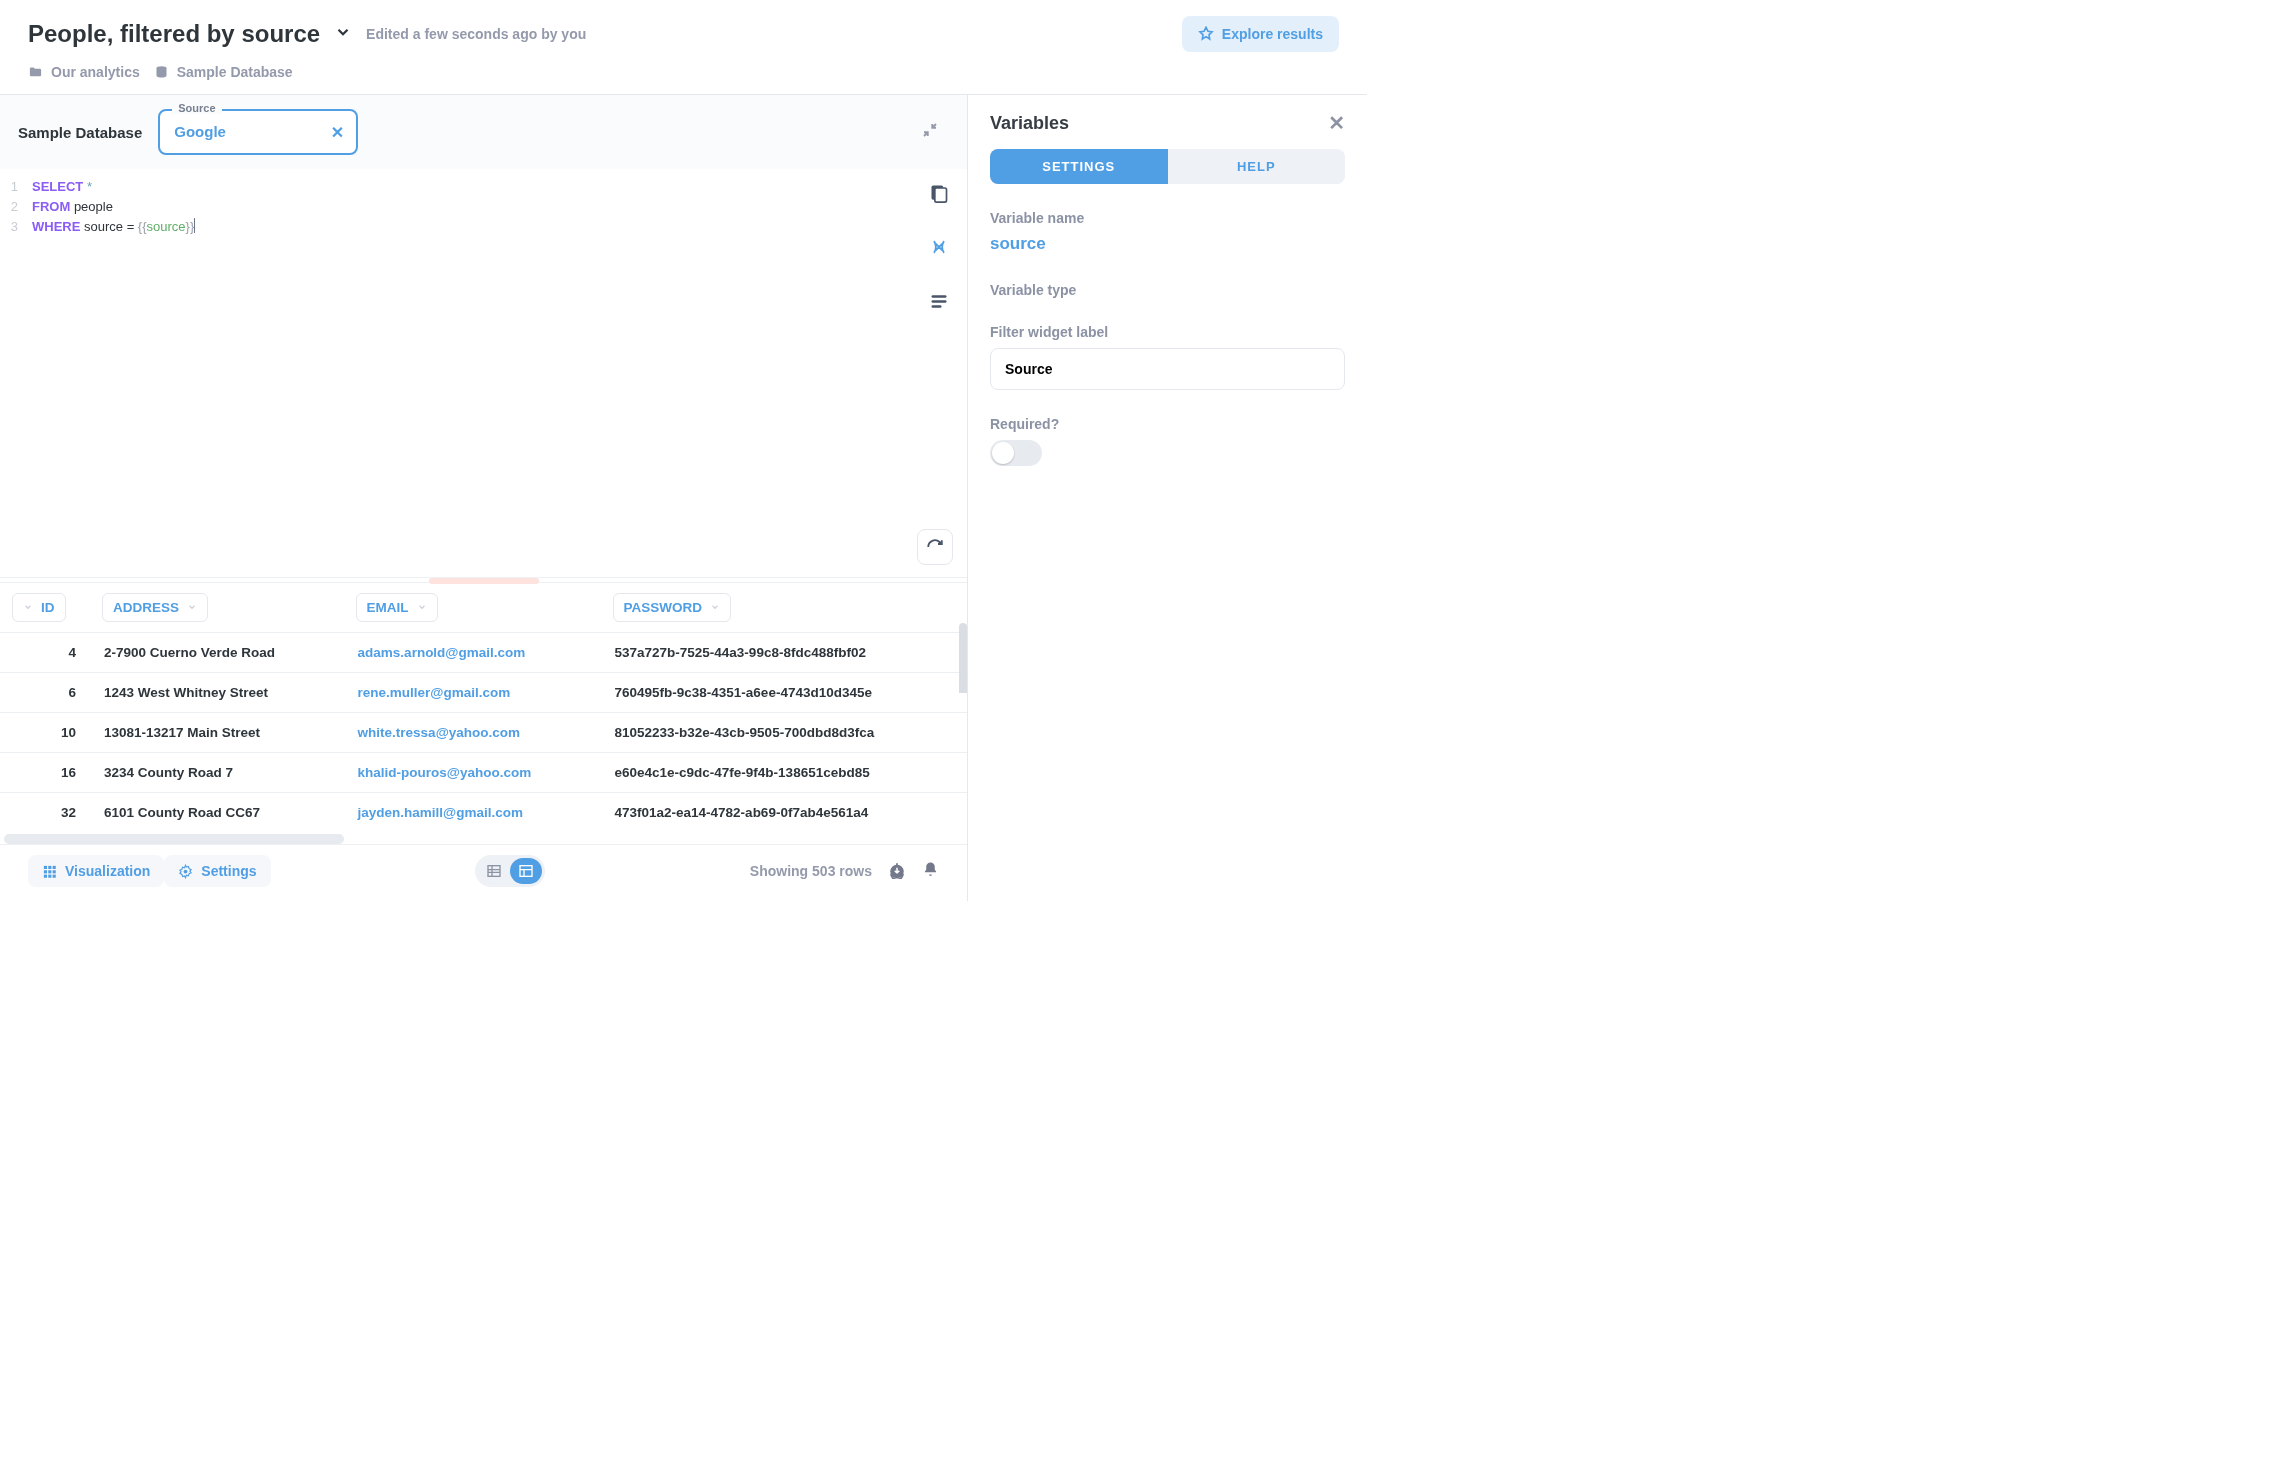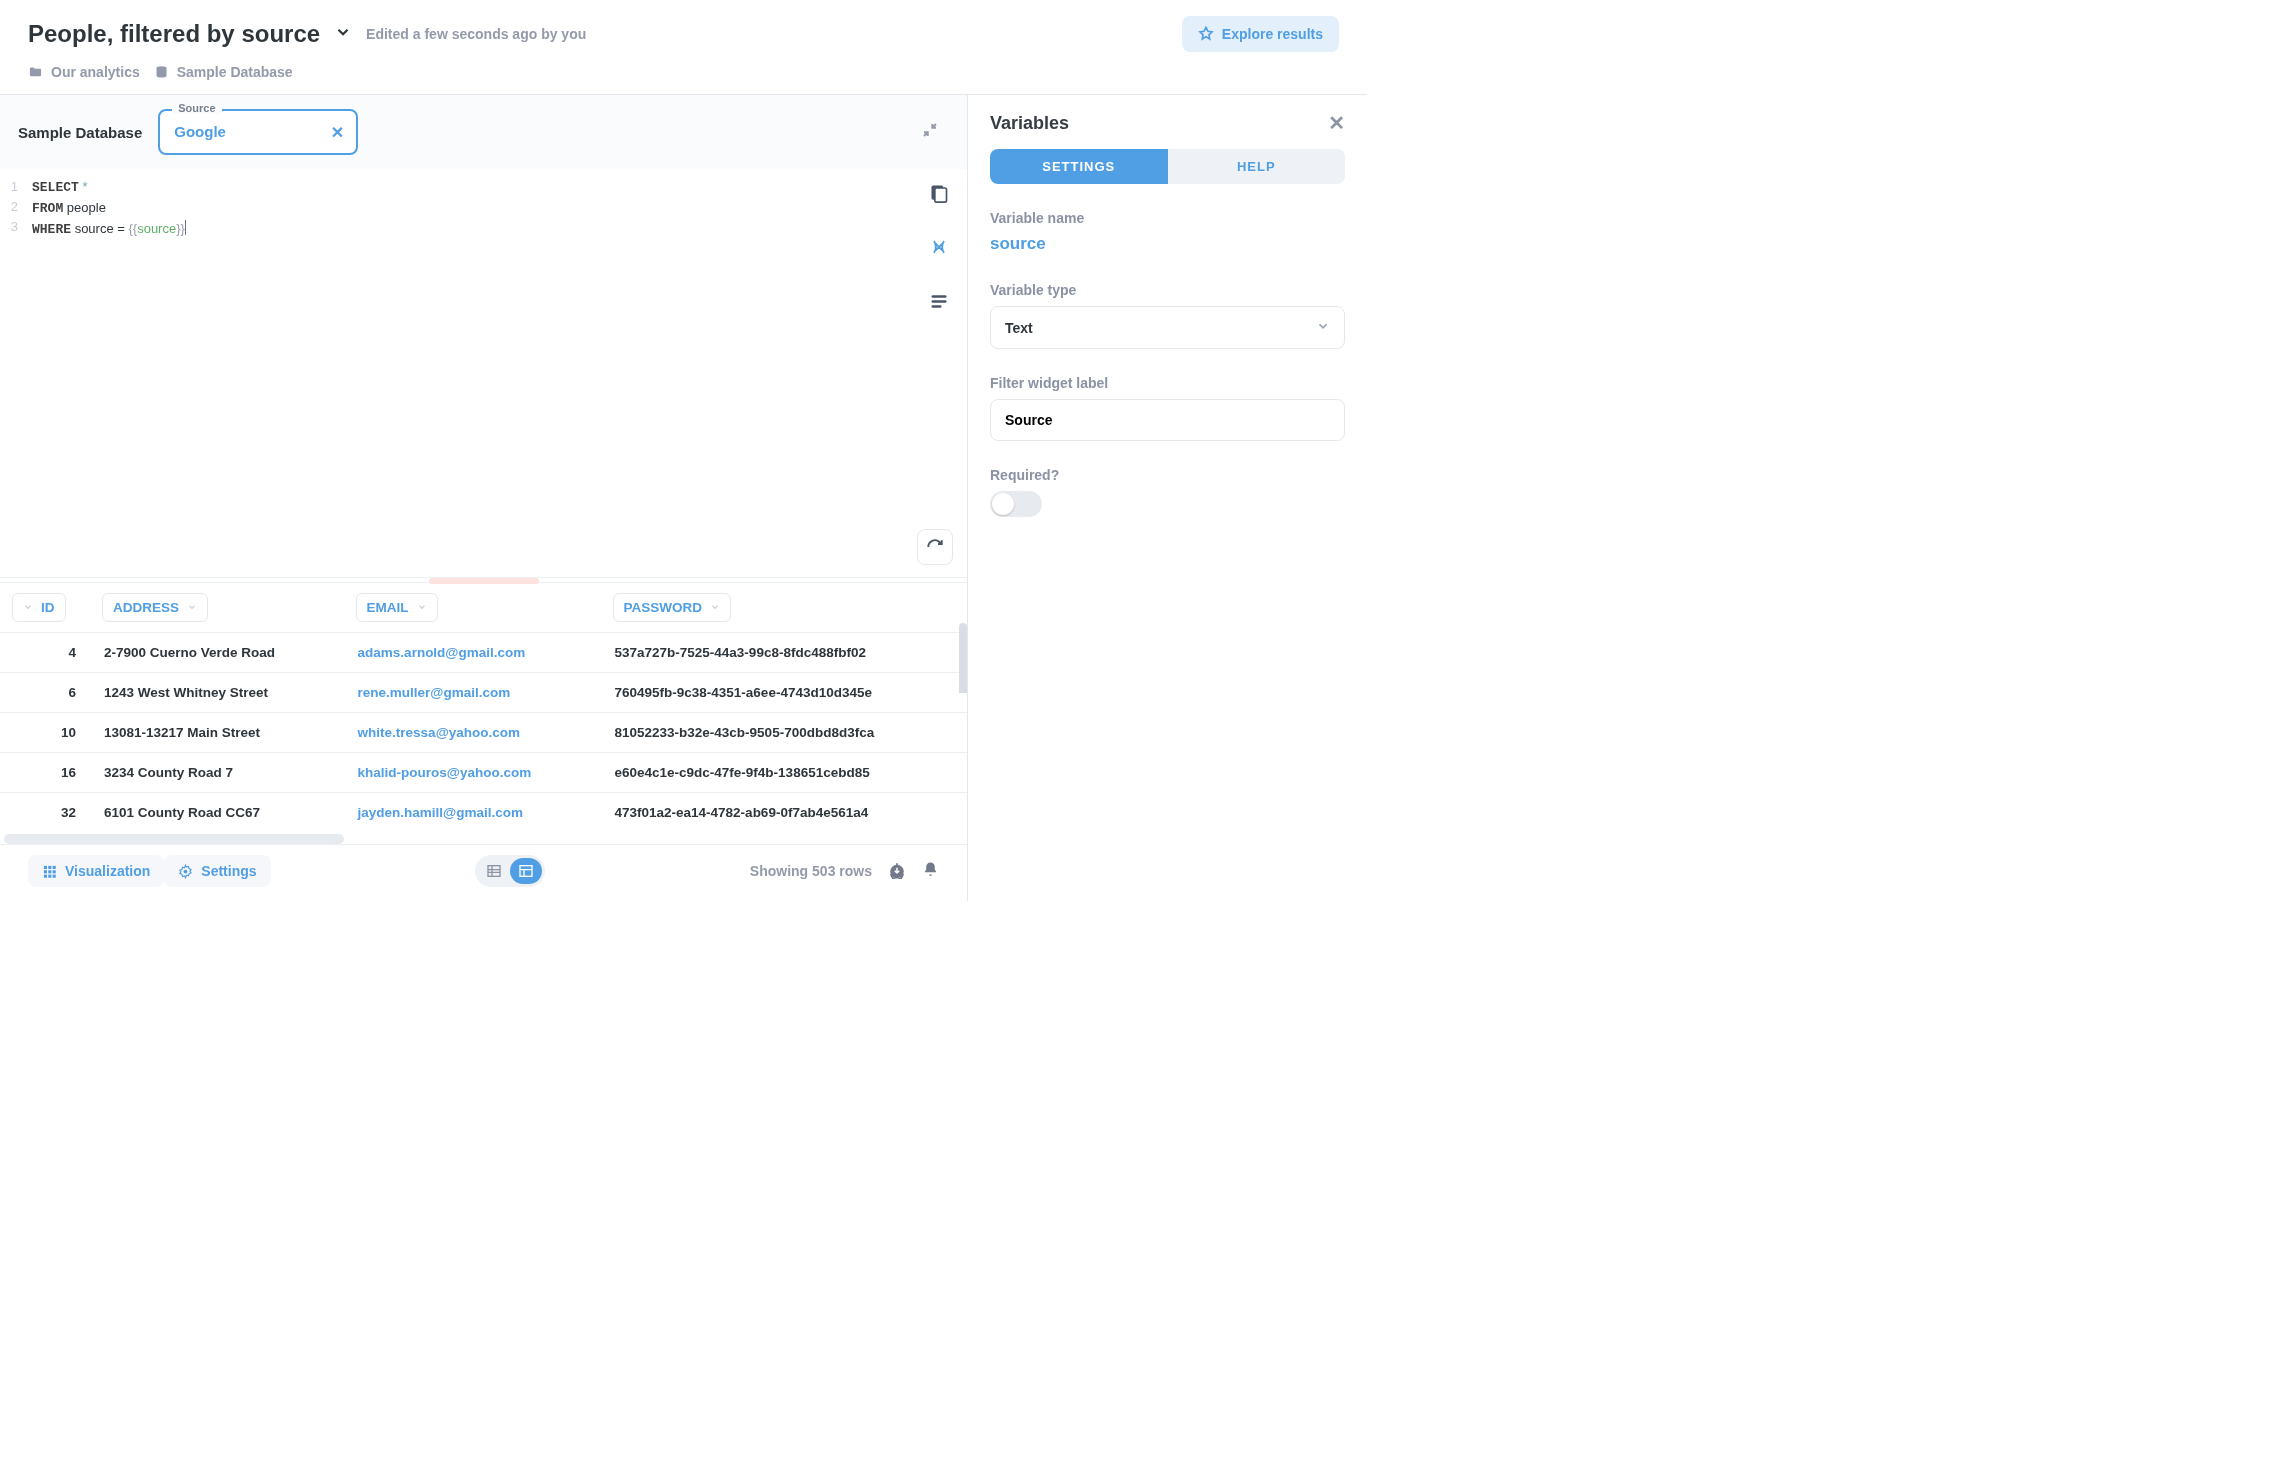--- a/index.html
+++ b/index.html
@@ -38,21 +38,21 @@
   .param-chip{position:relative;border:2px solid var(--brand);border-radius:8px;padding:12px 44px 12px 14px;min-width:200px;background:#fff;}
   .chip-legend{position:absolute;top:-9px;left:12px;background:#fafbfc;padding:0 6px;font-size:11px;font-weight:700;color:var(--muted2);}
   .chip-value{color:var(--brand);font-size:15px;font-weight:800;}
   .chip-clear{position:absolute;right:12px;top:50%;transform:translateY(-50%);color:var(--brand);cursor:pointer;font-weight:800;}
   .collapse-btn{color:var(--muted);cursor:pointer;margin-right:10px;}
 
   .editor-row{display:flex;background:#fff;min-height:350px;}
   .code-area{flex:1;display:flex;font-family:Menlo,Consolas,monospace;font-size:13px;padding:8px 0 8px 0;line-height:1.55;}
   .gutter{width:24px;text-align:right;color:#c8ccd3;padding-right:6px;user-select:none;}
   .code{padding-left:8px;white-space:pre;}
-  .kw{color:#404040;font-weight:600;font-family:Liberation Mono, monospace;}
+  .kw{color:#8b5cf6;font-weight:600;}
   .star{color:#6aa6b6;}
   .ident{color:var(--ink);}
   .brace{color:#9aa0ac;}
   .varname{color:#5fae68;}
   .cursor{display:inline-block;width:1px;height:15px;background:#6d7685;vertical-align:-2px;}
 
   .tool-rail{width:56px;display:flex;flex-direction:column;align-items:center;gap:30px;padding-top:14px;}
   .tool-rail .rail-btn{cursor:pointer;color:#4a5568;}
   .rail-btn.active{color:var(--brand);}
   .refresh-block{display:flex;justify-content:flex-end;padding:10px 14px 12px 0;}
@@ -329,28 +329,20 @@
       <div class="tab inactive">HELP</div>
     </div>
 
     <div class="section">
       <div class="field-label">Variable name</div>
       <div class="var-name">source</div>
     </div>
 
     <div class="section">
       <div class="field-label">Variable type</div>
-      <div class="select">
-        <span>Text</span>
-        <span class="chev">
-          <svg width="14" height="14" viewBox="0 0 24 24" fill="none" stroke="currentColor" stroke-width="3">
-              <polyline points="6 9 12 15 18 9"></polyline>
-            </svg>
-        </span>
-      </div>
     </div>
 
     <div class="section">
       <div class="field-label">Filter widget label</div>
       <input class="input" value="Source" style="">
     </div>
 
     <div class="section">
       <div class="field-label">Required?</div>
       <div class="toggle">

